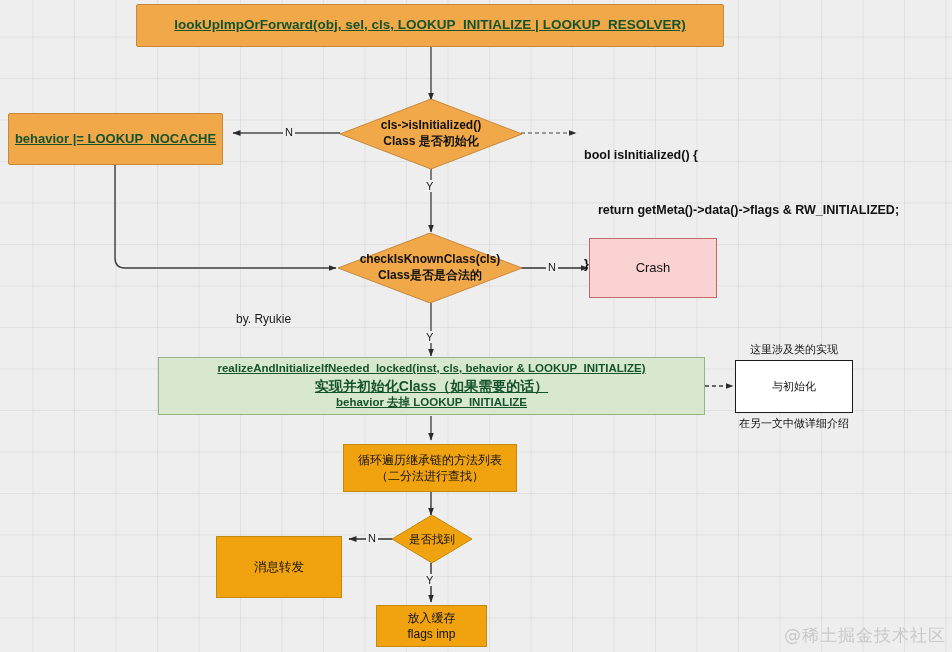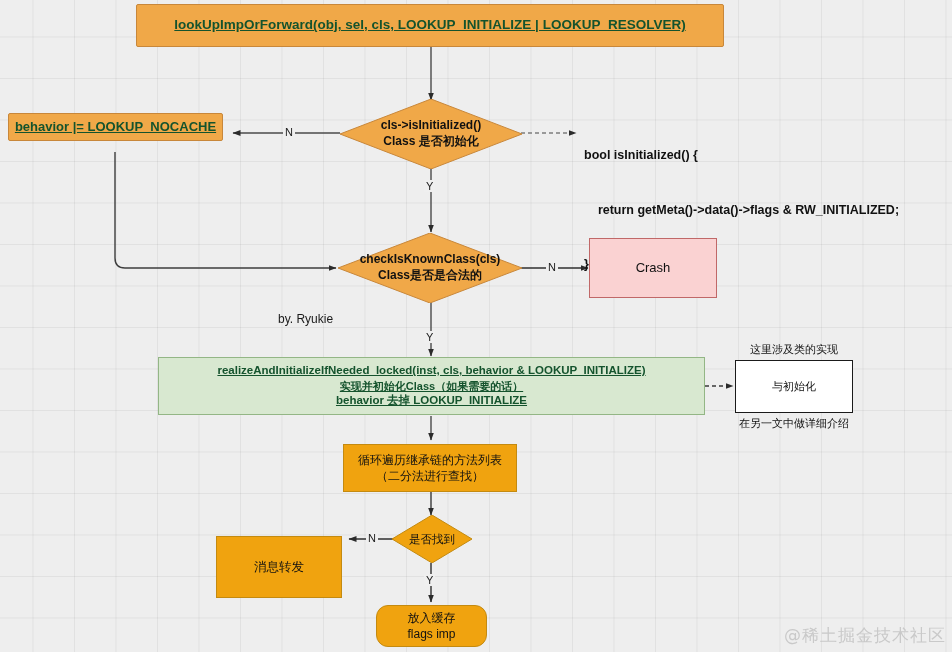--- a/index.html
+++ b/index.html
@@ -102,21 +102,21 @@
   <div class="diamond" style="left:340px;top:99px;width:182px;height:70px;">
     <svg width="182" height="70" style="position:absolute;left:0;top:0;">
       <polygon points="91,0 182,35 91,70 0,35" fill="#f0a848" stroke="#c8873a" stroke-width="1"></polygon>
     </svg>
     <div class="dtext" style="font-size:12px;">
       <span>cls-&gt;isInitialized()</span>
       <span>Class 是否初始化</span>
     </div>
   </div>
 
-  <div class="node orange-light" style="left:8px;top:113px;width:215px;height:28px;border-radius:2px;">
+  <div class="node orange-light" style="left:8px;top:113px;width:215px;height:52px;border-radius:2px;">
     <span class="boxlabel t-bold" style="font-size:13px;">behavior |= LOOKUP_NOCACHE</span>
   </div>
 
   <div class="codeblock" style="left:584px;top:110px;">
     <div>bool isInitialized() {</div>
     <div>    return getMeta()-&gt;data()-&gt;flags &amp; RW_INITIALIZED;</div>
     <div>}</div>
   </div>
 
   <div class="diamond" style="left:338px;top:233px;width:184px;height:70px;">
@@ -128,21 +128,21 @@
       <span>Class是否是合法的</span>
     </div>
   </div>
 
   <div class="node pink-box" style="left:589px;top:238px;width:128px;height:60px;">
     <span class="boxlabel t-norm" style="font-size:13px;">Crash</span>
   </div>
 
   <div class="node green-box" style="left:158px;top:357px;width:547px;height:58px;flex-direction:column;">
     <span class="boxlabel t-bold" style="font-size:11.5px;">realizeAndInitializeIfNeeded_locked(inst, cls, behavior &amp; LOOKUP_INITIALIZE)</span>
-    <span class="boxlabel t-bold" style="font-size:11px;">实现并初始化Class（如果需要的话）</span>
+    <span class="boxlabel t-bold" style="font-size:14px;">实现并初始化Class（如果需要的话）</span>
     <span class="boxlabel t-bold" style="font-size:11.5px;">behavior 去掉 LOOKUP_INITIALIZE</span>
   </div>
 
   <div class="node plain-box" style="left:735px;top:360px;width:118px;height:53px;flex-direction:column;gap:22px;">
     <span class="boxlabel t-norm" style="font-size:11px;">这里涉及类的实现</span>
     <span class="boxlabel t-norm" style="font-size:11px;">与初始化</span>
     <span class="boxlabel t-norm" style="font-size:11px;">在另一文中做详细介绍</span>
   </div>
 
   <div class="node orange-strong" style="left:343px;top:444px;width:174px;height:48px;flex-direction:column;">
@@ -156,28 +156,28 @@
     </svg>
     <div class="dtext" style="font-size:11.5px;font-weight:normal;">
       <span>是否找到</span>
     </div>
   </div>
 
   <div class="node orange-strong" style="left:216px;top:536px;width:126px;height:62px;justify-content:center;">
     <span class="boxlabel t-norm" style="font-size:12.5px;">消息转发</span>
   </div>
 
-  <div class="node orange-strong" style="left:376px;top:605px;width:111px;height:42px;flex-direction:column;border-radius:12px;">
+  <div class="node orange-strong" style="left:376px;top:605px;width:111px;height:42px;flex-direction:column;">
     <span class="boxlabel t-norm" style="font-size:12px;">放入缓存</span>
     <span class="boxlabel t-norm" style="font-size:12px;">flags imp</span>
   </div>
 
   <div class="edgelabel" style="left:283px;top:126px;">N</div>
   <div class="edgelabel" style="left:424px;top:180px;">Y</div>
   <div class="edgelabel" style="left:546px;top:261px;">N</div>
   <div class="edgelabel" style="left:424px;top:331px;">Y</div>
   <div class="edgelabel" style="left:366px;top:532px;">N</div>
   <div class="edgelabel" style="left:424px;top:574px;">Y</div>
 
-  <div class="byline" style="left:236px;top:312px;margin-left:42px;">by. Ryukie</div>
+  <div class="byline" style="left:236px;top:312px;">by. Ryukie</div>
   <div class="watermark" style="left:784px;top:624px;">@稀土掘金技术社区</div>
 
 </div>
 
 </body></html>

